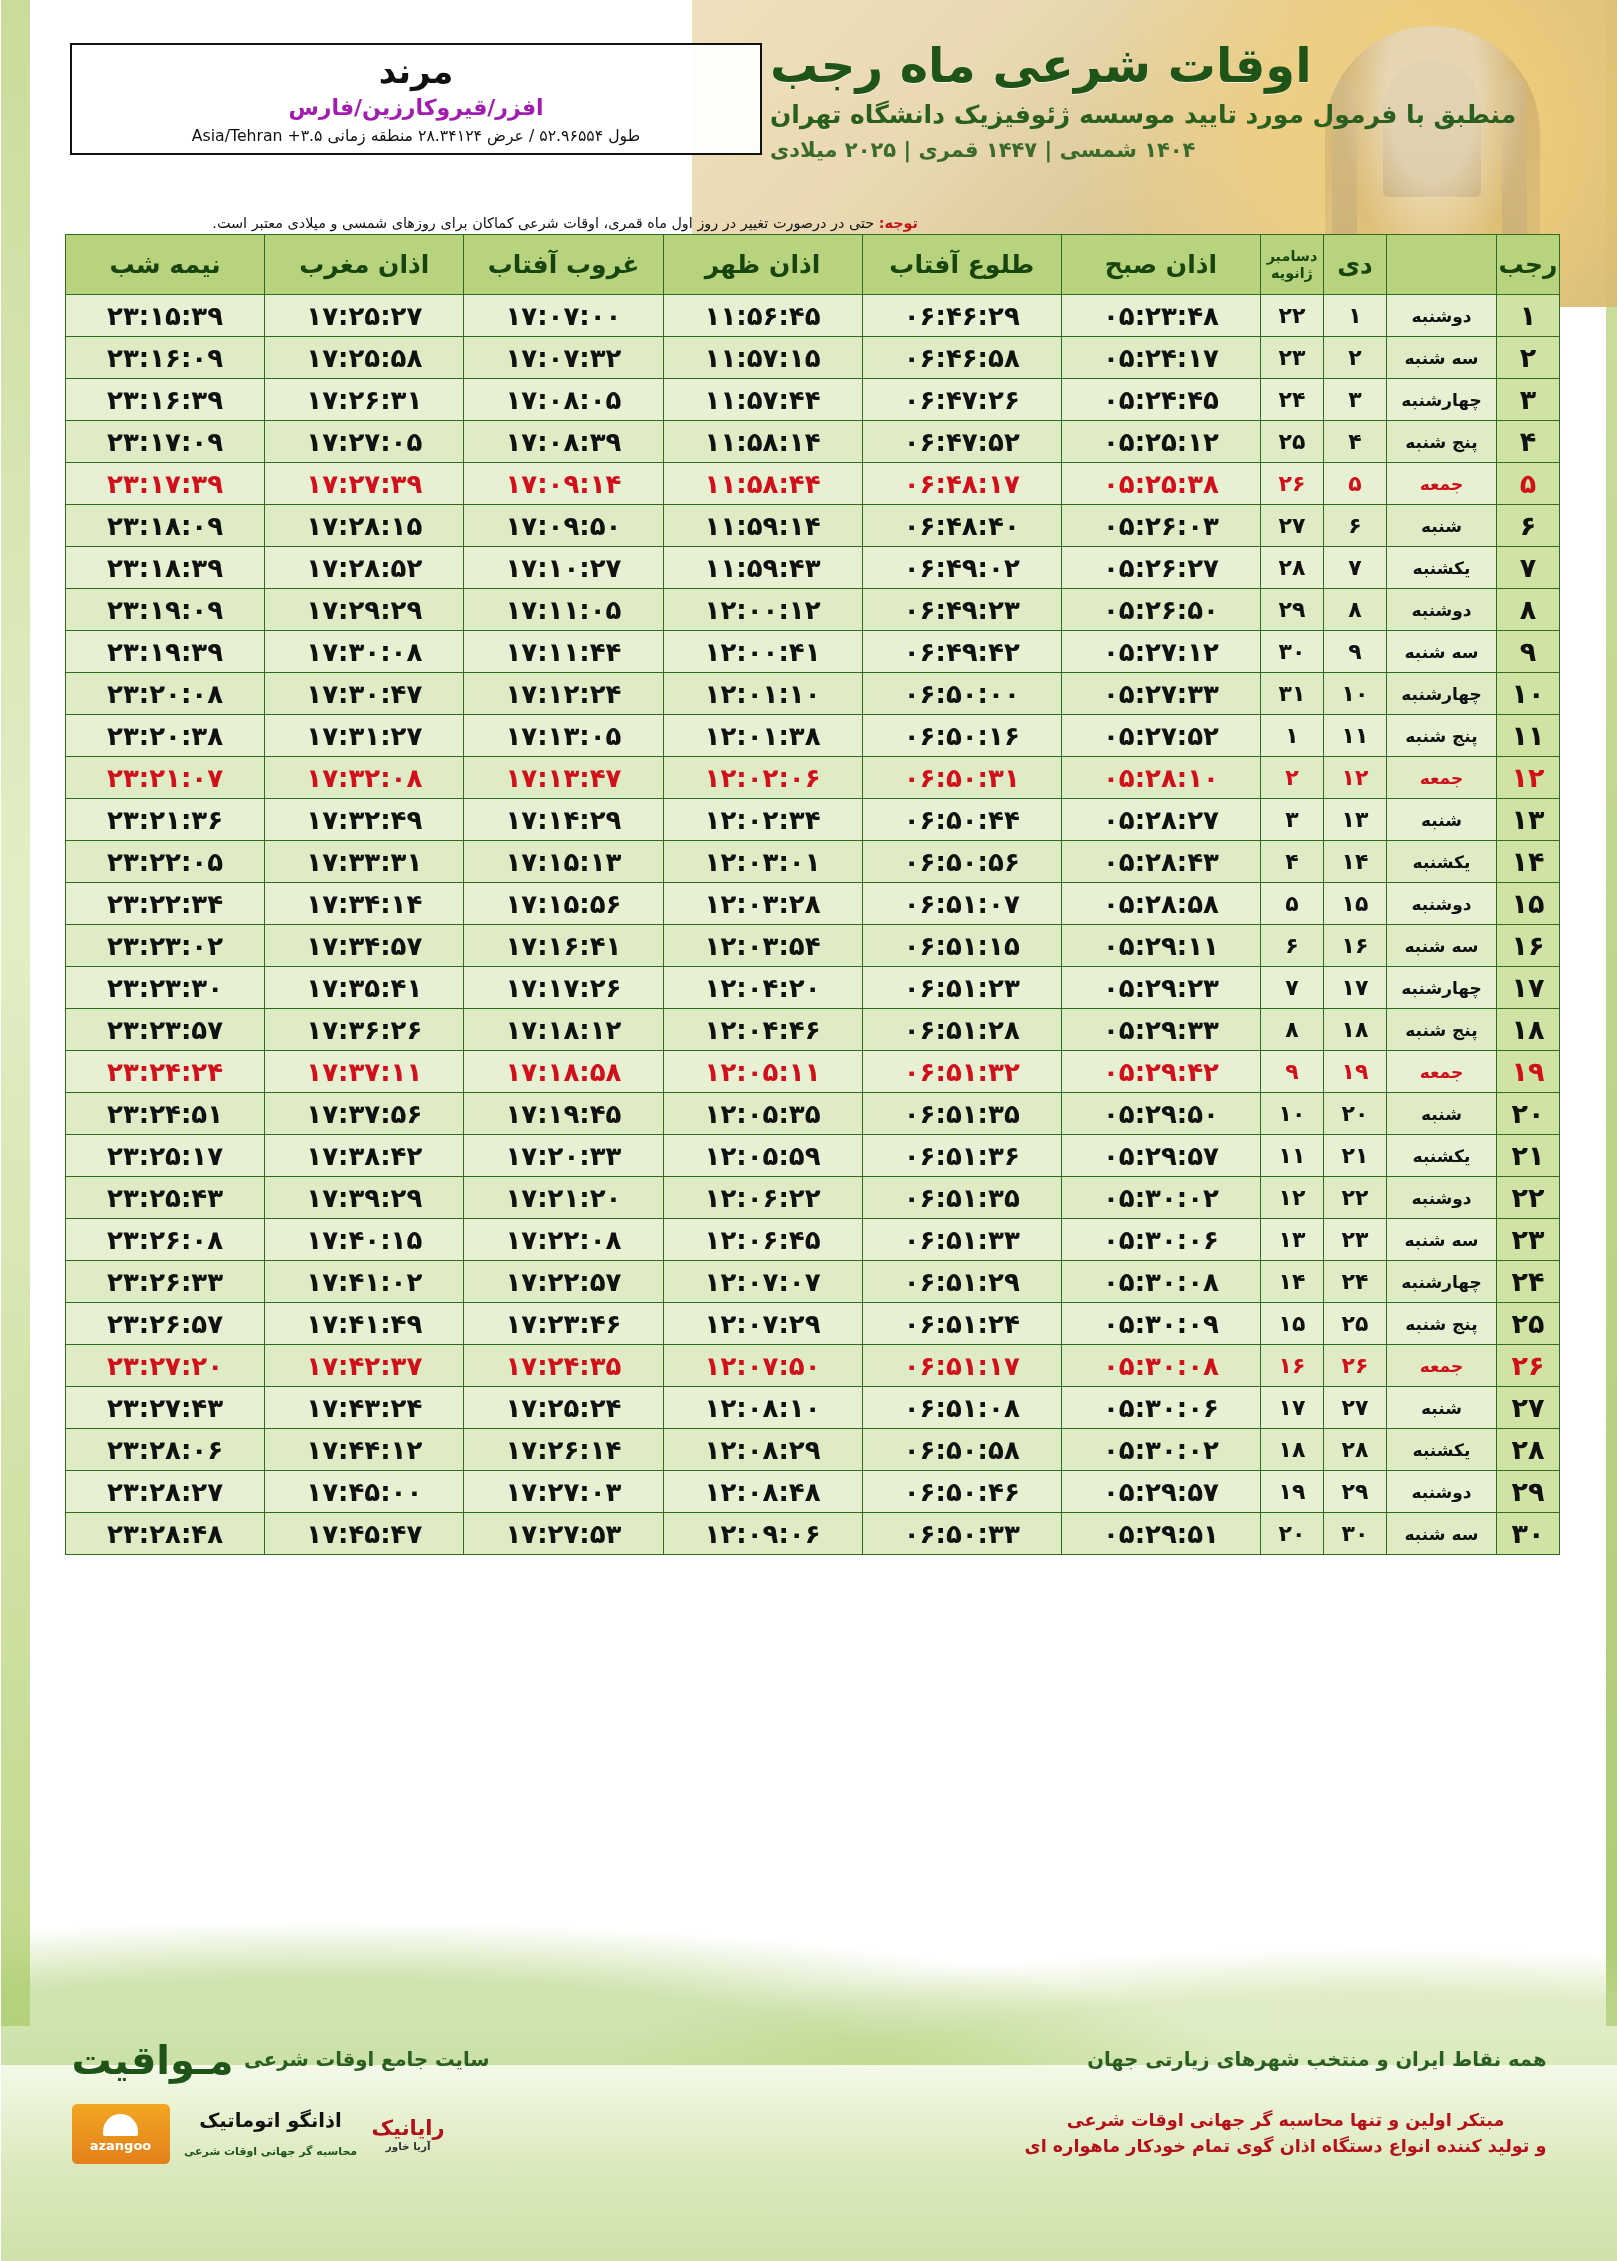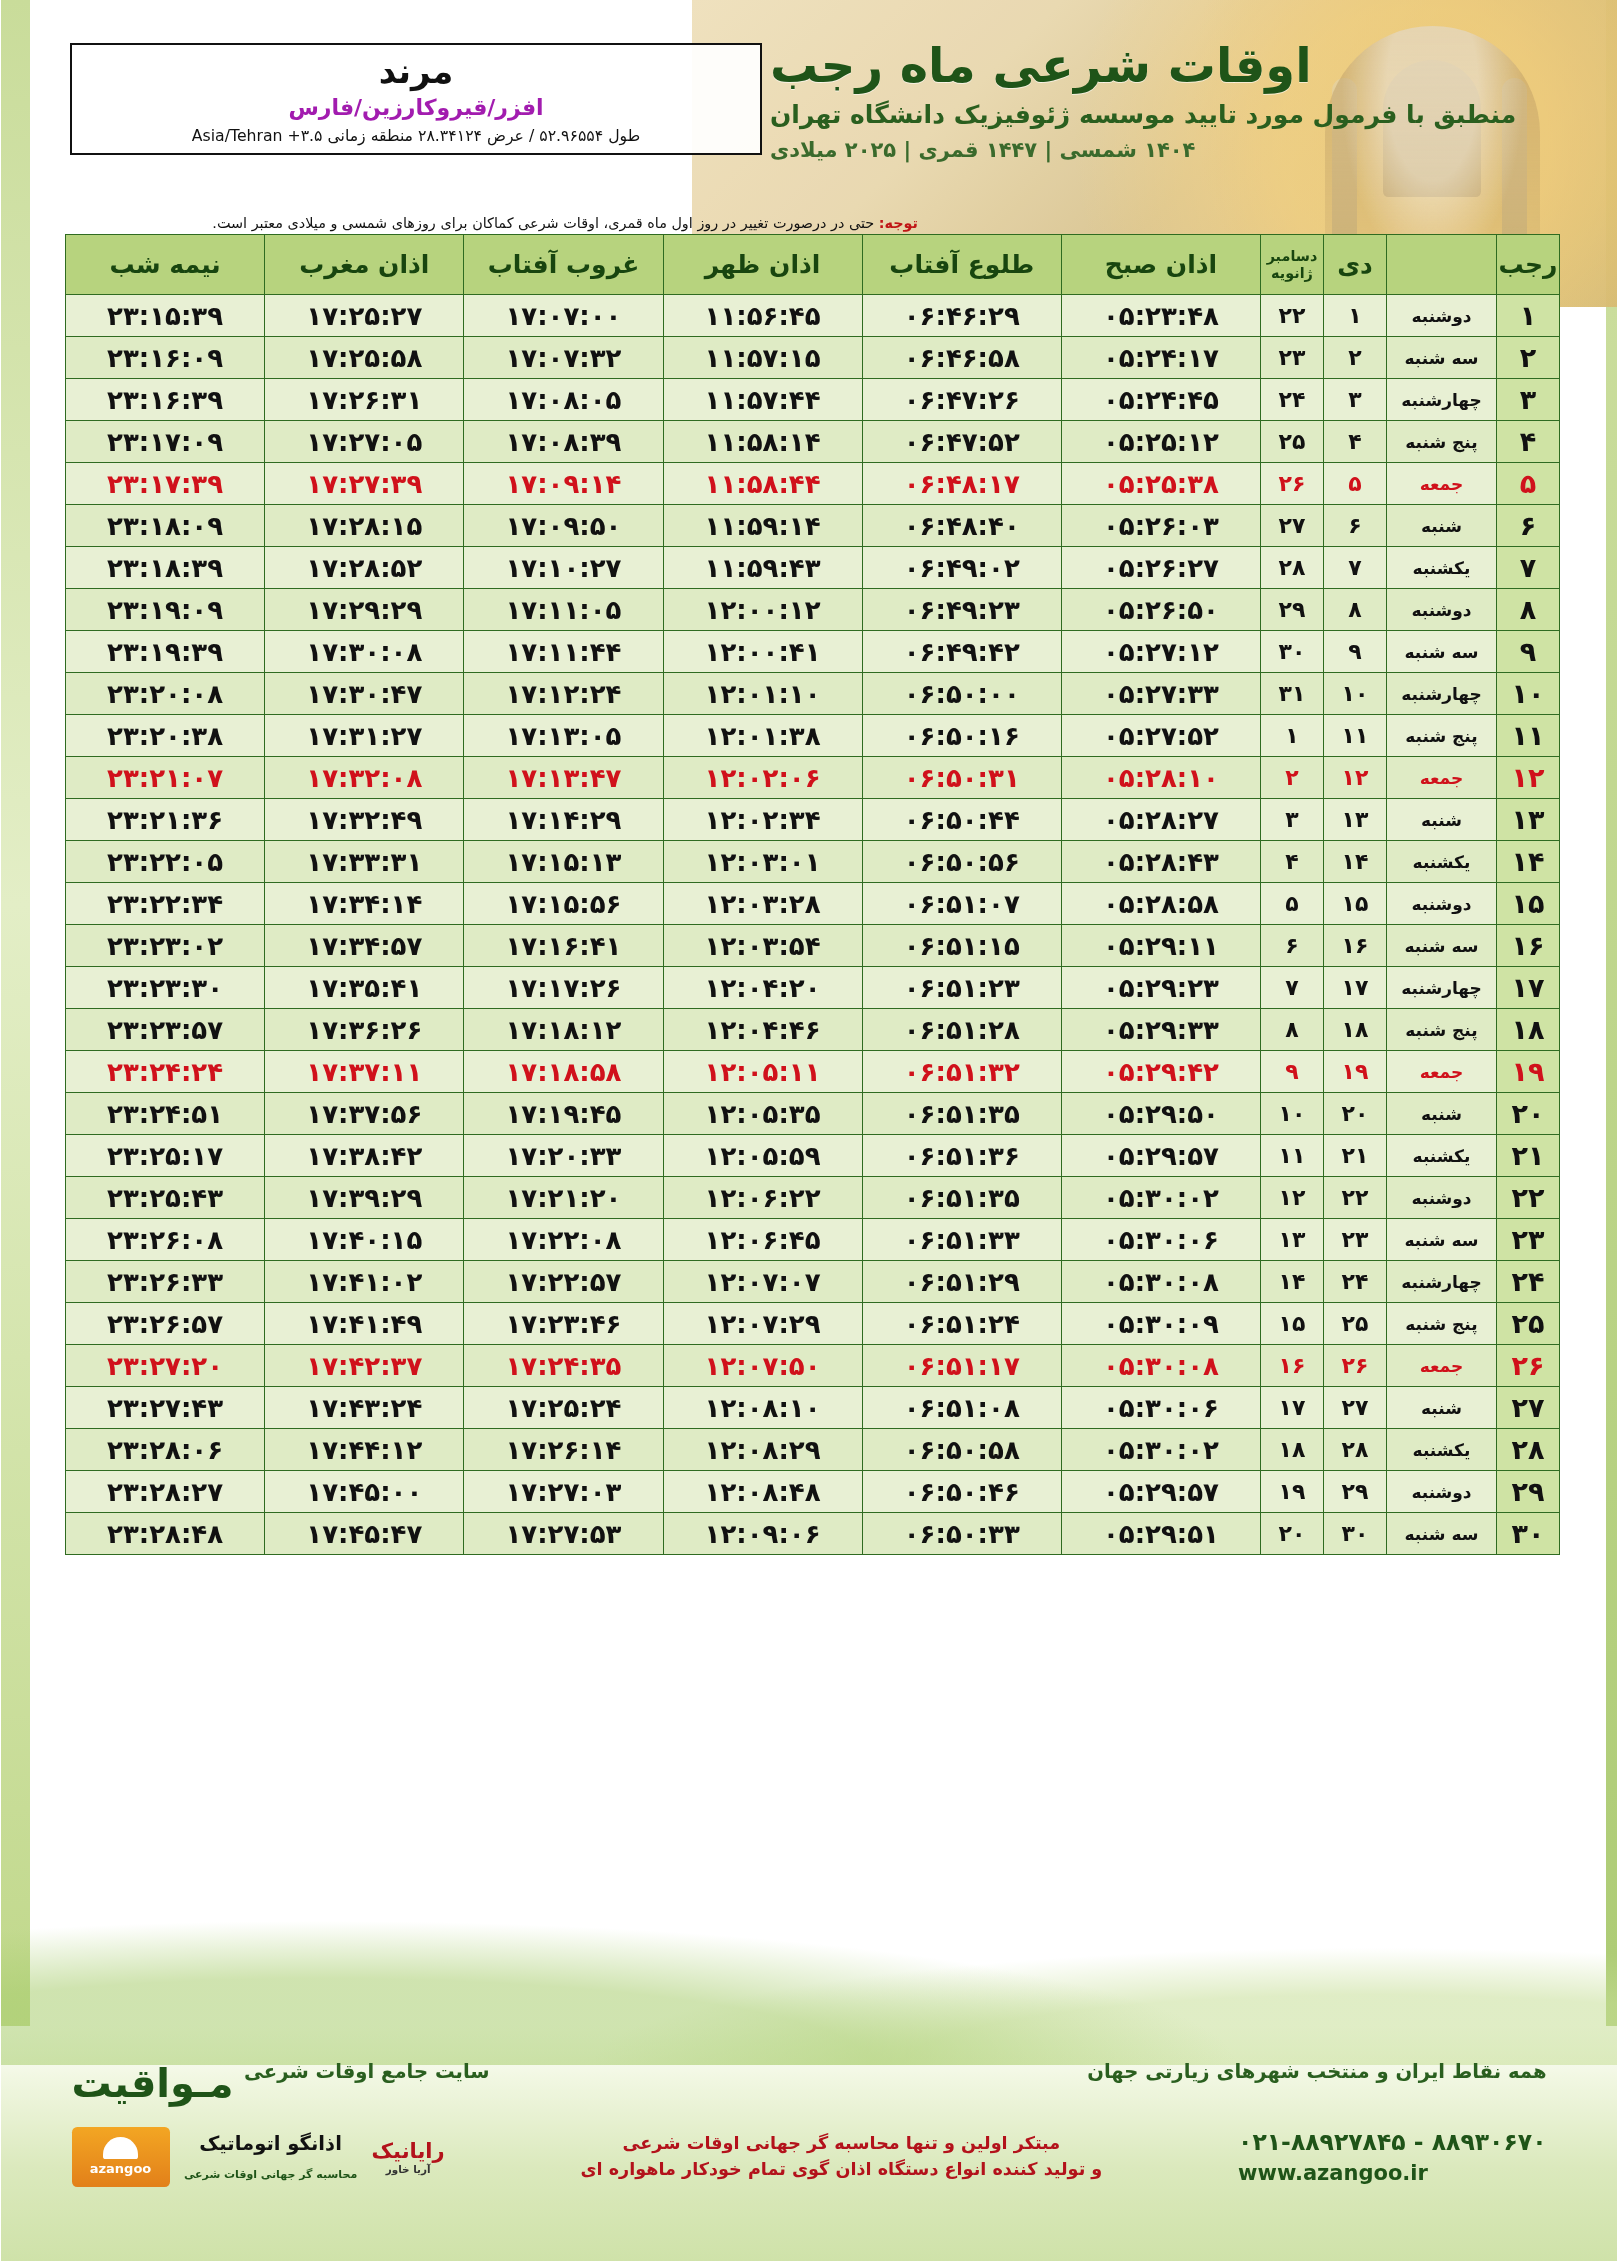--- a/index.html
+++ b/index.html
@@ -213,21 +213,20 @@
     align-items: center;
     justify-content: space-between;
     border-bottom: 0;
     padding: 3.9px 6.5px 9px 6.5px;
   }
   .brand-fa {
     font-size: 40px;
     font-weight: bold;
     color: #1f5418;
     white-space: nowrap;
-    margin-top: 23px;
   }
   .brand-sub {
     font-size: 19.6px;
     font-weight: bold;
     color: #2a5f1f;
     white-space: nowrap;
   }
   .brand-en {
     font-size: 40px;
     font-weight: bold;
@@ -696,24 +695,20 @@
 
 <div class="footer">
   <div class="footer-top">
     <div class="brand-sub">همه نقاط ایران و منتخب شهرهای زیارتی جهان</div>
     <div style="display:flex;align-items:center;gap:10.4px;">
       <div class="brand-sub">سایت جامع اوقات شرعی</div>
       <div class="brand-fa">مـواقیت</div>
     </div>
   </div>
   <div class="footer-bottom">
-    <div class="f-left">
-      <div class="phone">۰۲۱-۸۸۹۲۷۸۴۵ - ۸۸۹۳۰۶۷۰</div>
-      <div class="site">www.azangoo.ir</div>
-    </div>
     <div class="f-center">
       <div>مبتکر اولین و تنها محاسبه گر جهانی اوقات شرعی</div>
       <div>و تولید کننده انواع دستگاه اذان گوی تمام خودکار ماهواره ای</div>
     </div>
     <div class="f-col-right">
       <div class="logo-rayanic">
         <div class="l1">رایانیک</div>
         <div class="l2">آریا خاور</div>
       </div>
       <div class="logo-az-text">

